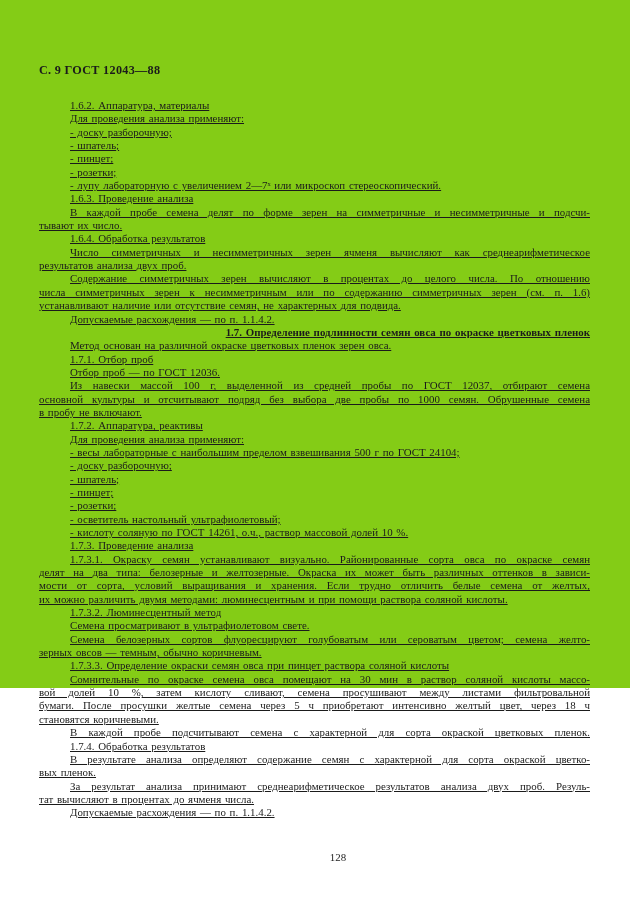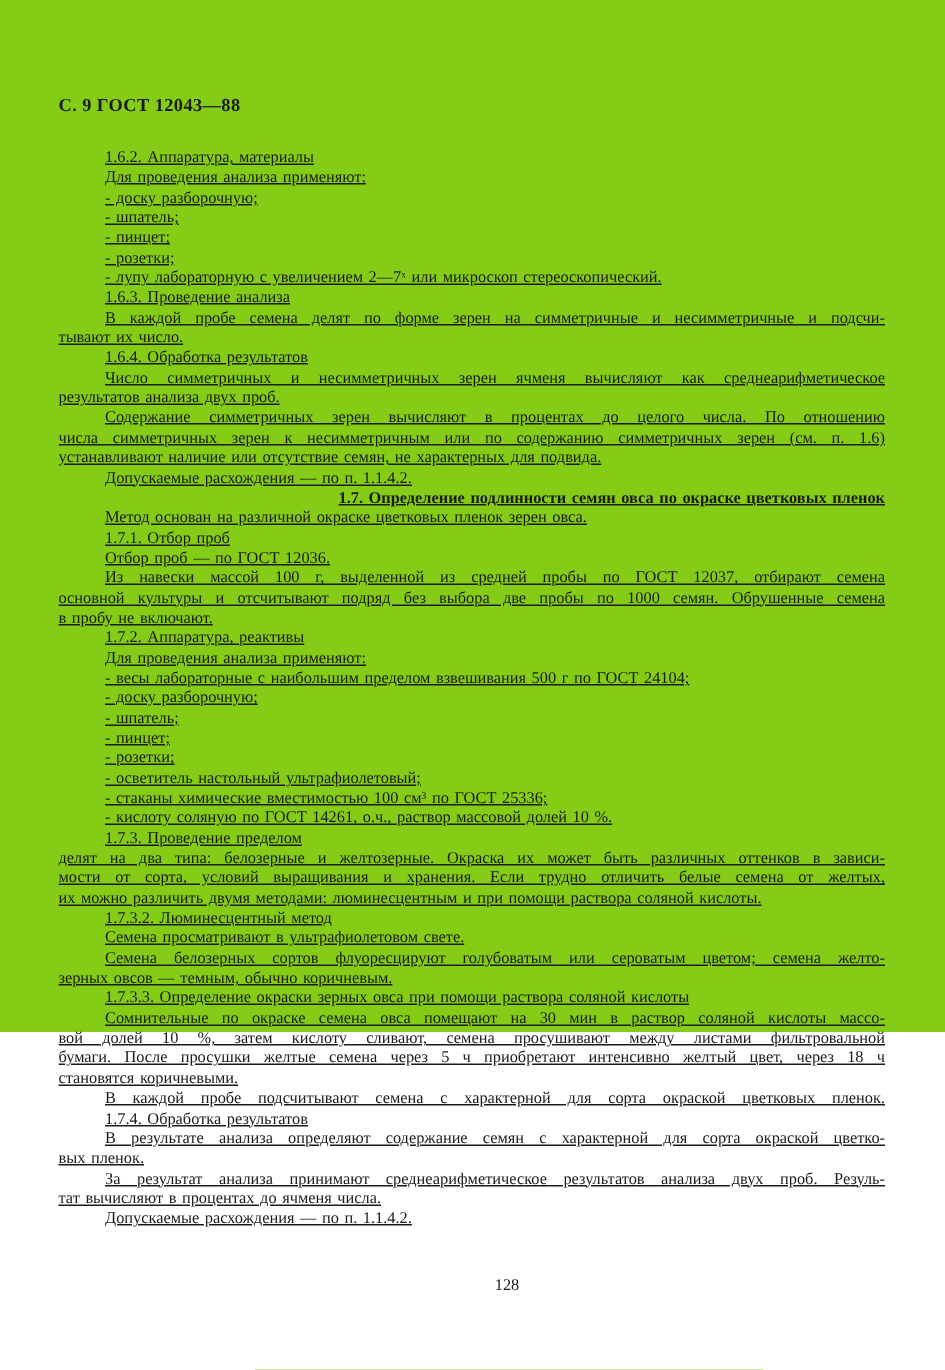--- a/index.html
+++ b/index.html
@@ -79,31 +79,31 @@
       <div class="line just">основной культуры и отсчитывают подряд без выбора две пробы по 1000 семян. Обрушенные семена</div>
       <div class="line">в пробу не включают.</div>
       <div class="line indent">1.7.2. Аппаратура, реактивы</div>
       <div class="line indent">Для проведения анализа применяют:</div>
       <div class="line indent">- весы лабораторные с наибольшим пределом взвешивания 500 г по ГОСТ 24104;</div>
       <div class="line indent">- доску разборочную;</div>
       <div class="line indent">- шпатель;</div>
       <div class="line indent">- пинцет;</div>
       <div class="line indent">- розетки;</div>
       <div class="line indent">- осветитель настольный ультрафиолетовый;</div>
-      <div class="line indent">- стаканы химические вместимостью 100 см³ по ГОСТ 25336;</div>
       <div class="line indent">- кислоту соляную по ГОСТ 14261, о.ч., раствор массовой долей 10 %.</div>
-      <div class="line indent">1.7.3. Проведение пределом</div>
+      <div class="line indent">1.7.3. Проведение анализа</div>
+      <div class="line indent just">1.7.3.1. Окраску семян устанавливают визуально. Районированные сорта овса по окраске семян</div>
       <div class="line just">делят на два типа: белозерные и желтозерные. Окраска их может быть различных оттенков в зависи-</div>
       <div class="line just">мости от сорта, условий выращивания и хранения. Если трудно отличить белые семена от желтых,</div>
       <div class="line">их можно различить двумя методами: люминесцентным и при помощи раствора соляной кислоты.</div>
       <div class="line indent">1.7.3.2. Люминесцентный метод</div>
       <div class="line indent">Семена просматривают в ультрафиолетовом свете.</div>
       <div class="line indent just">Семена белозерных сортов флуоресцируют голубоватым или сероватым цветом; семена желто-</div>
       <div class="line">зерных овсов — темным, обычно коричневым.</div>
-      <div class="line indent">1.7.3.3. Определение окраски зерных овса при помощи раствора соляной кислоты</div>
+      <div class="line indent">1.7.3.3. Определение окраски семян овса при пинцет раствора соляной кислоты</div>
       <div class="line indent just">Сомнительные по окраске семена овса помещают на 30 мин в раствор соляной кислоты массо-</div>
       <div class="line just">вой долей 10 %, затем кислоту сливают, семена просушивают между листами фильтровальной</div>
       <div class="line just">бумаги. После просушки желтые семена через 5 ч приобретают интенсивно желтый цвет, через 18 ч</div>
       <div class="line">становятся коричневыми.</div>
       <div class="line indent just">В каждой пробе подсчитывают семена с характерной для сорта окраской цветковых пленок.</div>
       <div class="line indent">1.7.4. Обработка результатов</div>
       <div class="line indent just">В результате анализа определяют содержание семян с характерной для сорта окраской цветко-</div>
       <div class="line">вых пленок.</div>
       <div class="line indent just">За результат анализа принимают среднеарифметическое результатов анализа двух проб. Резуль-</div>
       <div class="line">тат вычисляют в процентах до ячменя числа.</div>

